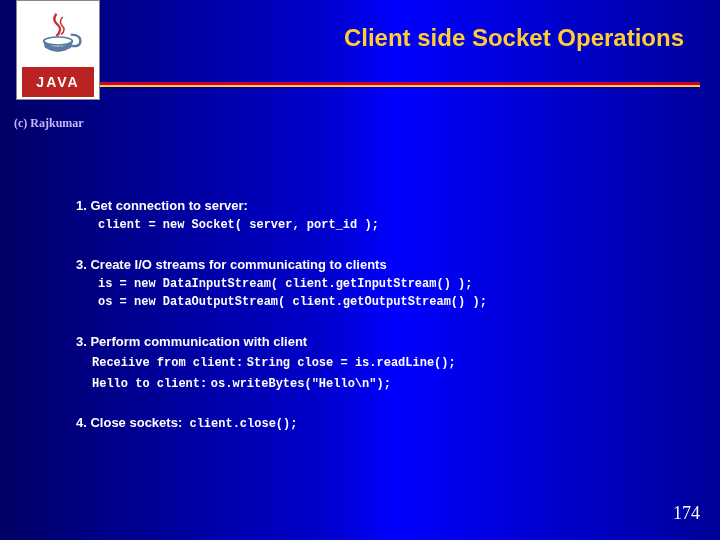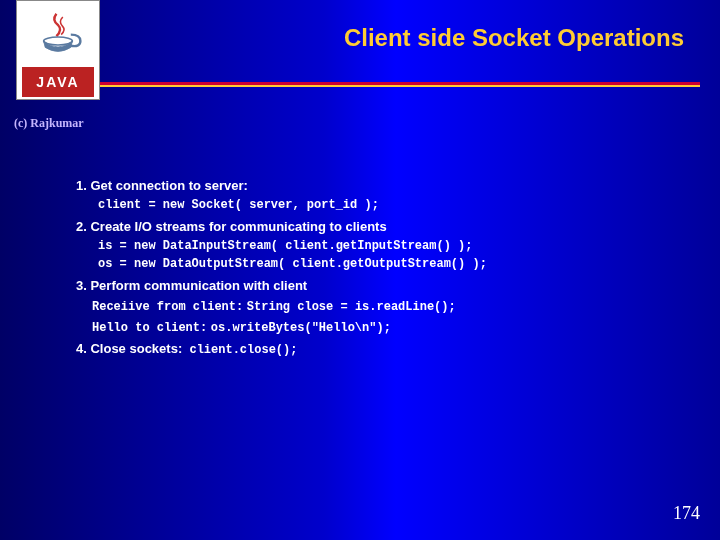--- a/index.html
+++ b/index.html
@@ -78,21 +78,21 @@
   }
   .content {
     position: absolute;
     top: 176px;
     left: 76px;
     right: 40px;
     color: #ffffff;
     font-size: 13px;
     line-height: 1.55;
   }
-  .step { margin-bottom: 2px; }
+  .step { margin-bottom: 2px; margin-top: 20px; }
   .step .heading { font-weight: bold; }
   .code {
     font-family: "Courier New", monospace;
     font-weight: bold;
     font-size: 12px;
     padding-left: 22px;
     display: block;
   }
   .inline-code {
     font-family: "Courier New", monospace;
@@ -137,21 +137,21 @@
   <div class="copyright">(c) Rajkumar</div>
 
   <div class="content">
 
     <div class="step">
       <span class="heading">1. Get connection to server:</span>
       <span class="code">client = new Socket( server, port_id );</span>
     </div>
 
     <div class="step">
-      <span class="heading">2. Create I/O streams for communicating to clients</span>
+      <span class="heading">3. Create I/O streams for communicating to clients</span>
       <span class="code">is = new DataInputStream( client.getInputStream() );</span>
       <span class="code">os = new DataOutputStream( client.getOutputStream() );</span>
     </div>
 
     <div class="step">
       <span class="heading">3. Perform communication with client</span>
       <div class="code-prefix">
         <span class="inline-code">Receiive from client:</span>
         <span class="inline-code">String close = is.readLine();</span>
       </div>

